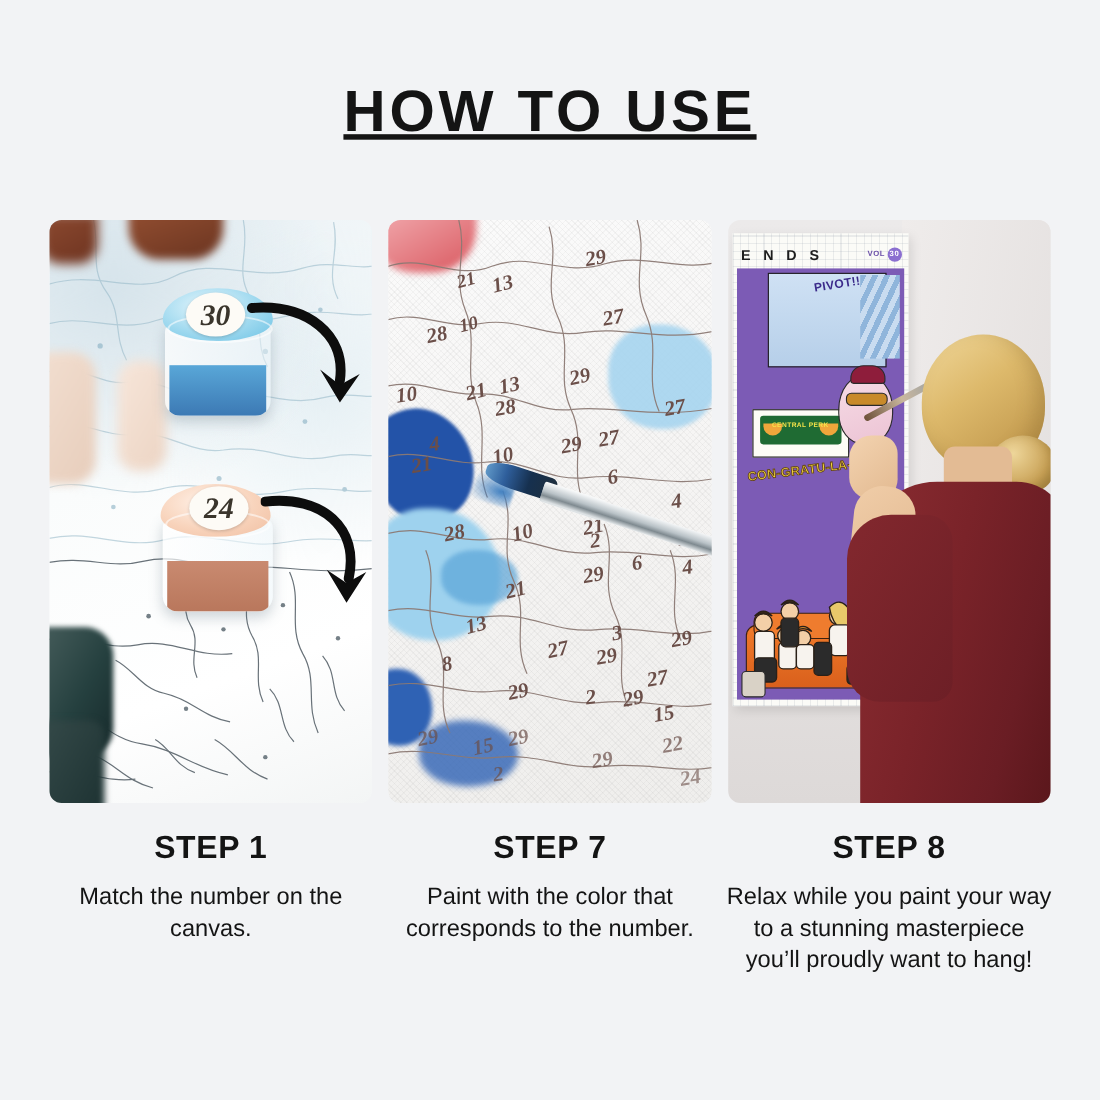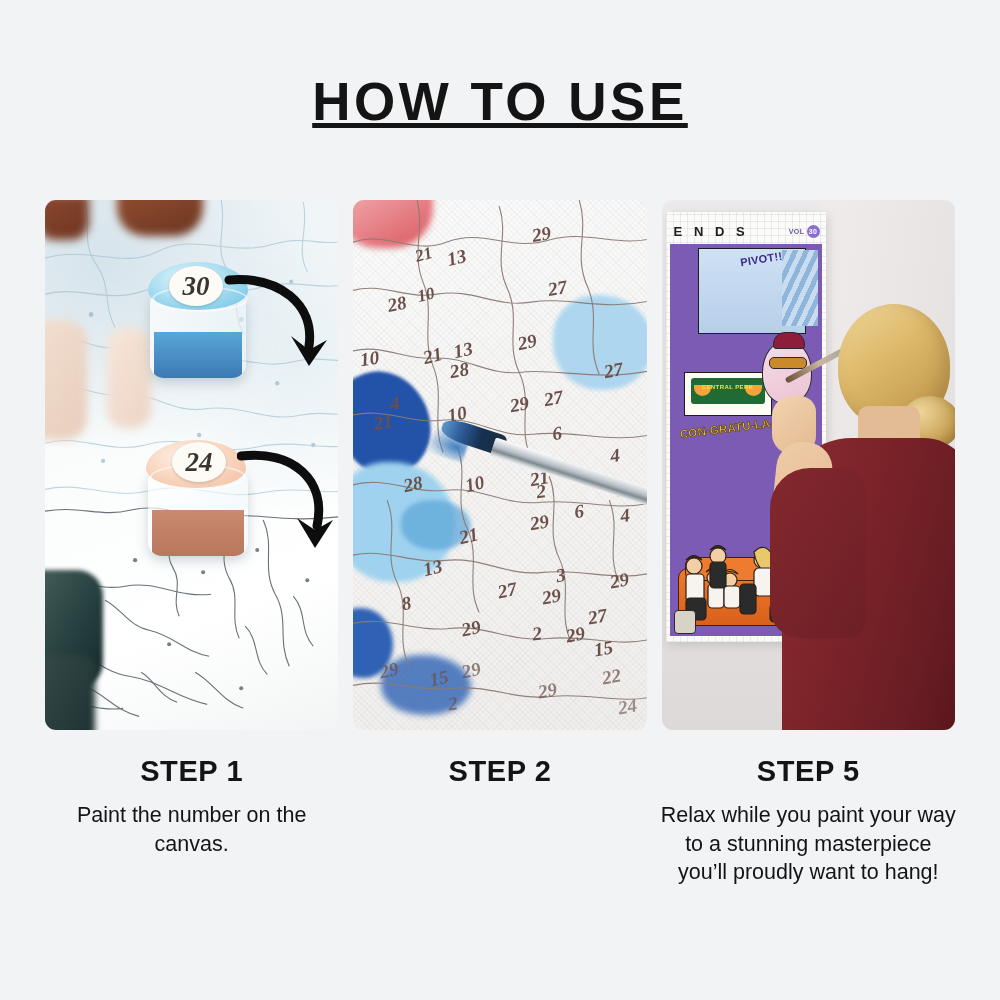--- a/index.html
+++ b/index.html
@@ -393,21 +393,21 @@
           <div class="label">24</div>
         </div>
 
         <svg class="arrow" style="left:192px;top:248px;width:104px;height:112px" viewBox="0 0 104 112">
           <path d="M4 8 C56 2 90 32 80 78" fill="none" stroke="#0d0d0d" stroke-width="9" stroke-linecap="round"></path>
           <path d="M60 70 L78 100 L96 72 L78 82 Z" fill="#0d0d0d"></path>
         </svg>
       </div>
 
       <div class="step-title">STEP 1</div>
-      <div class="step-desc">Paint the number on the canvas.</div>
+      <div class="step-desc">Match the number on the canvas.</div>
     </div>
 
     <div class="col">
       <div class="photo p2">
         <div class="tex"></div>
         <div class="pot-pink"></div>
 
         <div class="blue-patch bp1"></div>
         <div class="blue-patch bp2"></div>
         <div class="blue-patch bp3"></div>
@@ -482,21 +482,22 @@
             <text x="266" y="514" transform="rotate(-10 266 514)" opacity=".6">24</text>
           </g>
         </svg>
 
         <div class="brush-wet"></div>
         <div class="brush-tip"></div>
         <div class="brush-fer"></div>
         <div class="brush-handle"></div>
       </div>
 
-      <div class="step-title">STEP 2</div>
+      <div class="step-title">STEP 7</div>
+      <div class="step-desc">Paint with the color that corresponds to the number.</div>
     </div>
 
     <div class="col">
       <div class="photo p3">
         <div class="wall"></div>
 
         <div class="art">
           <div class="grid"></div>
           <div class="art-title">E N D S</div>
           <div class="vol">
@@ -571,18 +572,18 @@
         <div class="brush3"></div>
         <div class="hand"></div>
         <div class="head"></div>
         <div class="bun"></div>
         <div class="neck"></div>
         <div class="shirt"></div>
         <div class="arm"></div>
         <div class="sleeve"></div>
       </div>
 
-      <div class="step-title">STEP 5</div>
+      <div class="step-title">STEP 8</div>
       <div class="step-desc">Relax while you paint your way to a stunning masterpiece you’ll proudly want to hang!</div>
     </div>
 
   </div>
 </div>
 
 </body></html>

